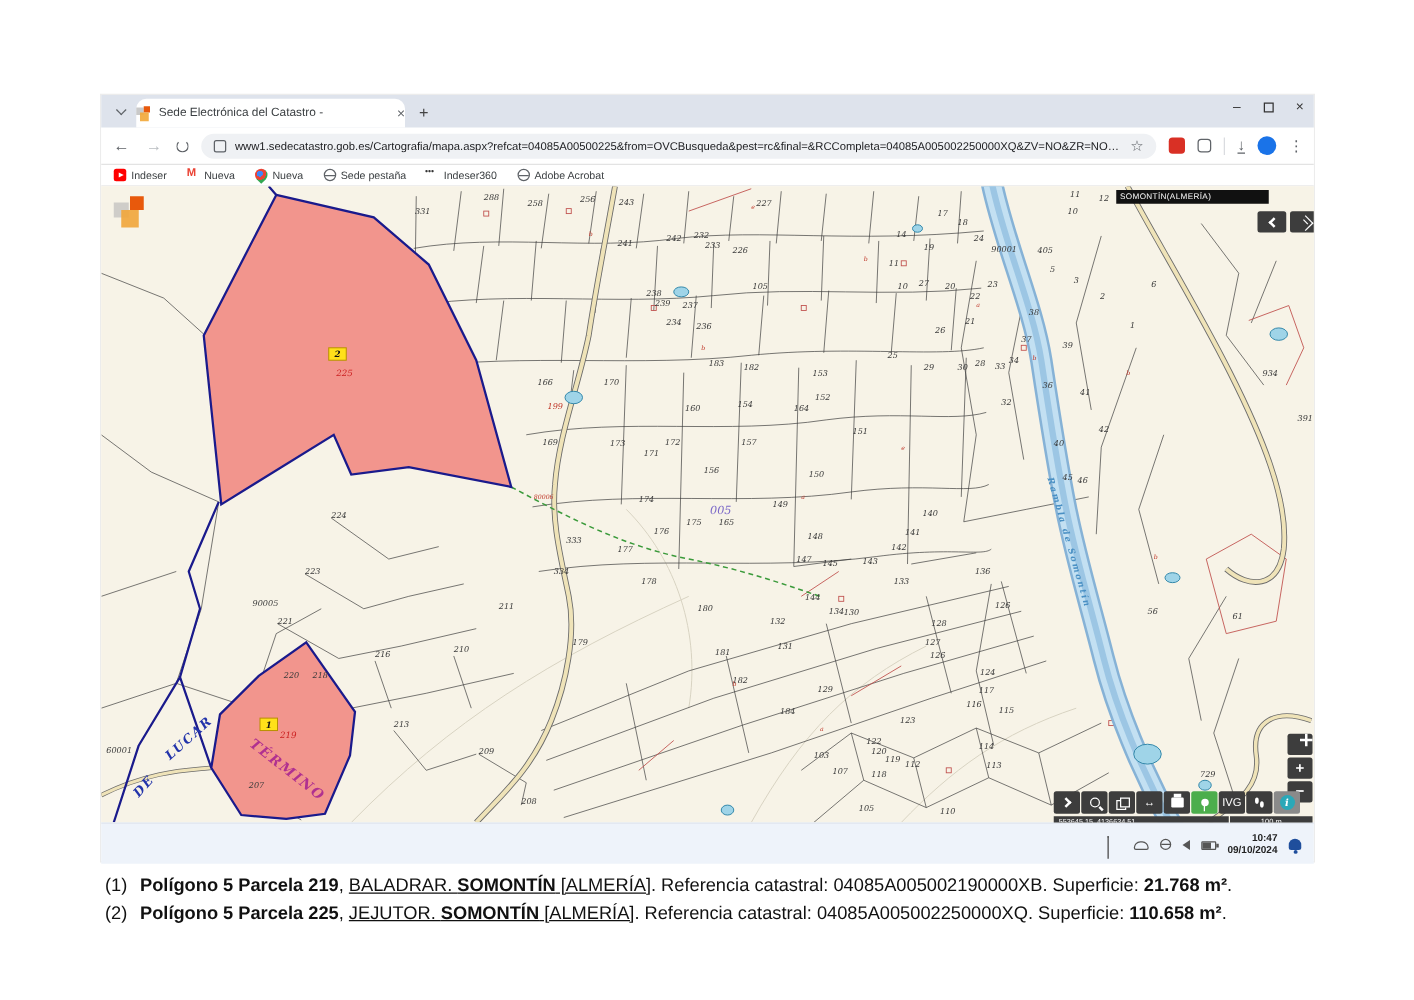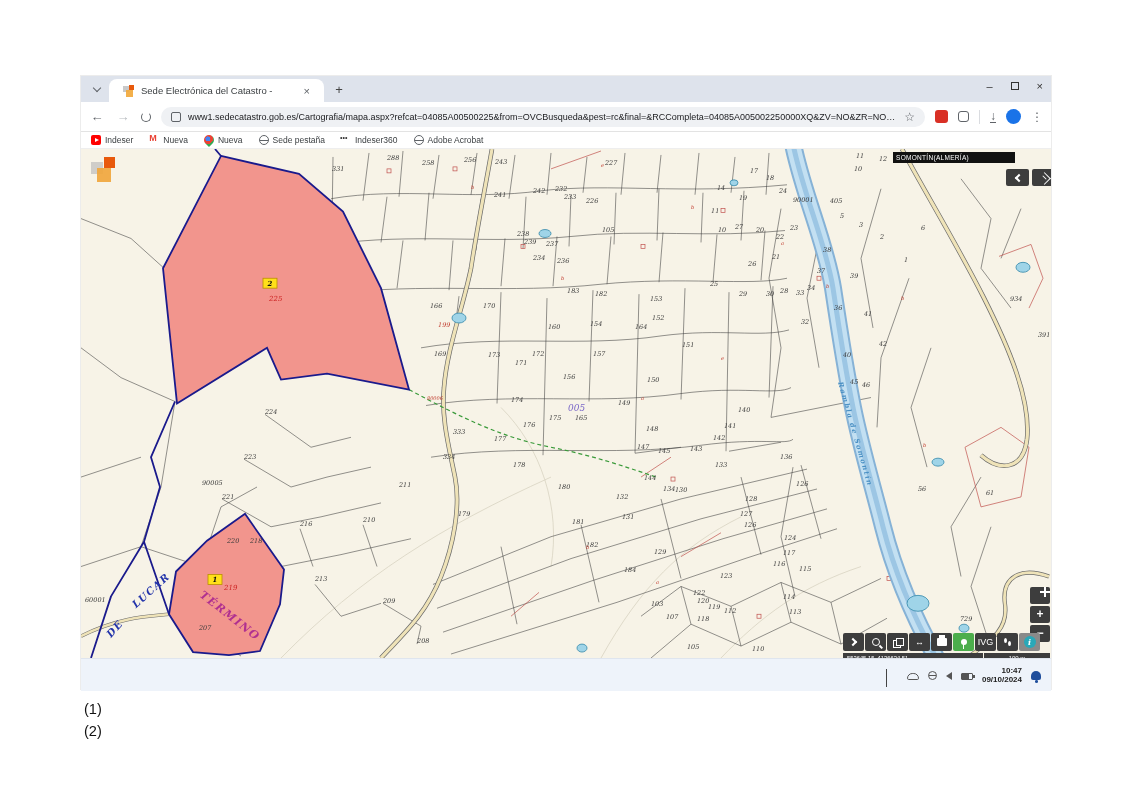--- a/index.html
+++ b/index.html
@@ -8,21 +8,21 @@
 
   
   .shot { position:absolute; left:80px; top:75px; width:972px; height:615px;
           border:1px solid #ececec; background:#fff; }
 
   
   .titlebar { position:relative; height:26px; background:#dee3ec; display:flex; align-items:flex-end; }
   .tab-search { width:20px; height:20px; margin:0 2px 3px 6px; display:flex; align-items:center; justify-content:center; }
   .chev-down { width:6px; height:6px; border-right:1.5px solid #5f6368; border-bottom:1.5px solid #5f6368; transform:rotate(45deg); margin-top:-3px;}
   .tab { width:215px; height:23px; background:#ffffff; border-radius:8px 8px 0 0;
-         display:flex; align-items:center; padding:0 14px; gap:6px; }
+         display:flex; align-items:center; padding:0 0; gap:6px; }
   .tab-title { font-size:9.5px; color:#3c4043; white-space:nowrap; overflow:hidden; flex:1; }
   .tab-close { font-size:11px; color:#5f6368; cursor:default; }
   .fav { position:relative; width:12px; height:12px; flex:0 0 auto;}
   .fav i { position:absolute; display:block; }
   .fav .f1{ left:0; top:1px; width:6px; height:6px; background:#c9c9c9;}
   .fav .f2{ left:6px; top:0; width:5px; height:5px; background:#e8590c;}
   .fav .f3{ left:3px; top:5px; width:7px; height:7px; background:#f2a93c; opacity:.92;}
   .newtab { width:18px; height:18px; margin:0 0 3px 6px; font-size:13px; color:#444; text-align:center; line-height:17px;}
   .winctl { position:absolute; right:8px; top:4px; display:flex; gap:18px; align-items:center; }
   .winctl span { font-size:11px; color:#333; }
@@ -536,17 +536,19 @@
         <div>09/10/2024</div>
       </div>
       <span class="bell"></span>
     </div>
   </div>
 </div>
 
 <div class="caps">
   <div class="cap">
     <span class="capnum">(1)</span>
+    <span class="captext"><b>Polígono 5 Parcela 219</b><span>, </span><span class="ul"><span>BALADRAR. </span><b>SOMONTÍN</b><span> [ALMERÍA]</span></span><span>. Referencia catastral: </span><span>04085A005002190000XB</span><span>. Superficie: </span><b>21.768 m²</b><span>.</span></span>
   </div>
   <div class="cap">
     <span class="capnum">(2)</span>
+    <span class="captext"><b>Polígono 5 Parcela 225</b><span>, </span><span class="ul"><span>JEJUTOR. </span><b>SOMONTÍN</b><span> [ALMERÍA]</span></span><span>. Referencia catastral: </span><span>04085A005002250000XQ</span><span>. Superficie: </span><b>110.658 m²</b><span>.</span></span>
   </div>
 </div>
 
 </body></html>

